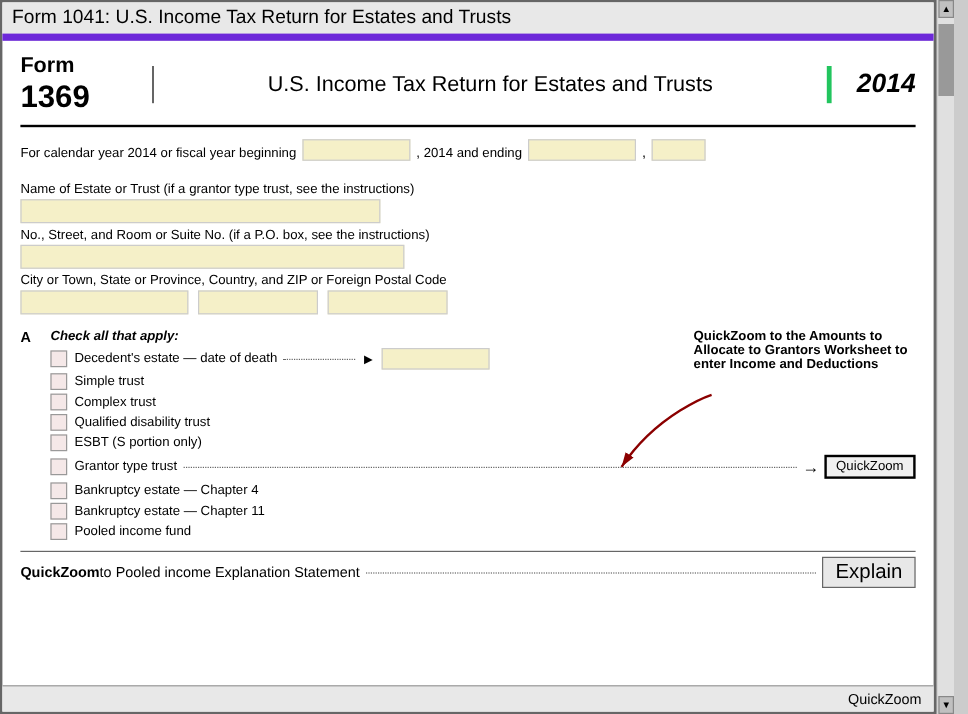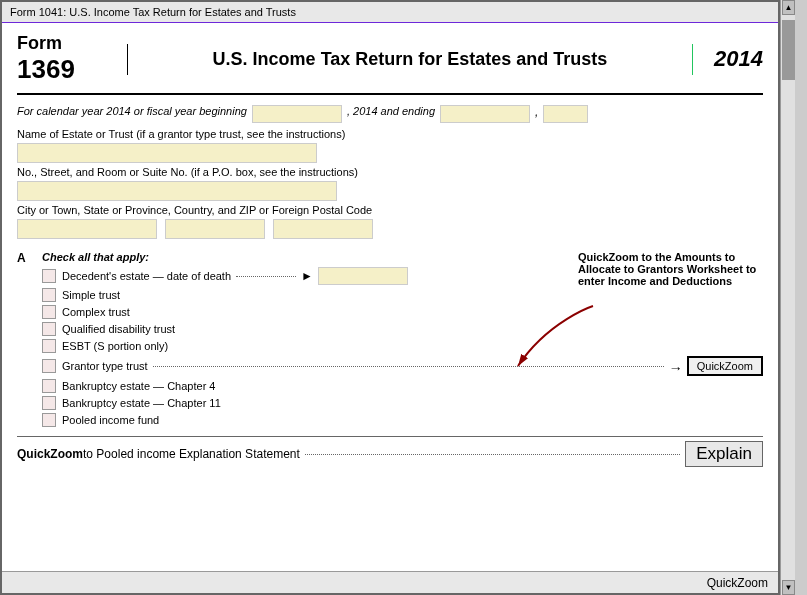--- a/index.html
+++ b/index.html
@@ -14,23 +14,23 @@
     .window {
       width: 780px;
       height: 595px;
       background: #fff;
       border: 2px solid #666;
       position: relative;
       float: left;
     }
     .title-bar {
       background: #e8e8e8;
-      border-bottom: 1px solid #6d28d9;
+      border-bottom: 6px solid #6d28d9;
       padding: 4px 8px;
-      font-size: 11px;
+      font-size: 16px;
       color: #000;
     }
     .form-content {
       padding: 10px 15px;
       overflow-y: auto;
       height: calc(100% - 50px);
     }
     .form-header {
       display: flex;
       align-items: center;
@@ -46,23 +46,23 @@
     }
     .form-number span {
       font-size: 18px;
       font-weight: bold;
       display: block;
     }
     .form-title-center {
       flex: 1;
       text-align: center;
       font-size: 18px;
-      font-weight: bold;
+      font-weight: normal;
       border-left: 1px solid #000;
-      border-right: 1px solid #22c55e;
+      border-right: 4px solid #22c55e;
       padding: 5px 20px;
     }
     .form-year {
       font-size: 22px;
       font-weight: bold;
       min-width: 70px;
       text-align: right;
       font-style: italic;
     }
     .row {
@@ -74,24 +74,23 @@
       border: 1px solid #ccc;
       height: 18px;
       vertical-align: middle;
     }
     .label-text {
       font-size: 11px;
       color: #000;
     }
     .fiscal-row {
       display: flex;
-      align-items: flex-start;
+      align-items: flex-end;
       gap: 5px;
-      margin-bottom: 4px;
-      font-style: italic;
+      margin-bottom: 16px;
     }
     .name-row {
       margin-bottom: 2px;
     }
     .name-input {
       width: 280px;
       height: 20px;
       background: #f5f0c8;
       border: 1px solid #ccc;
       display: block;

